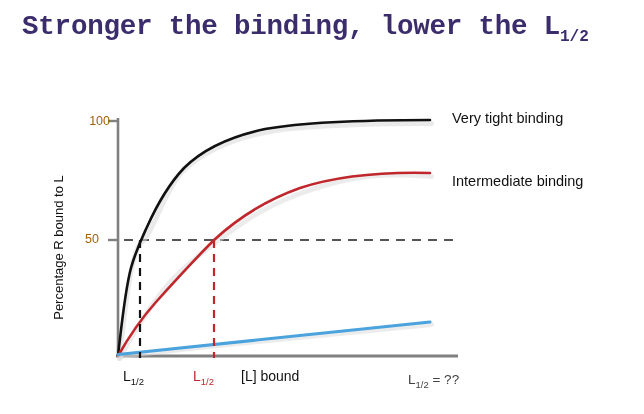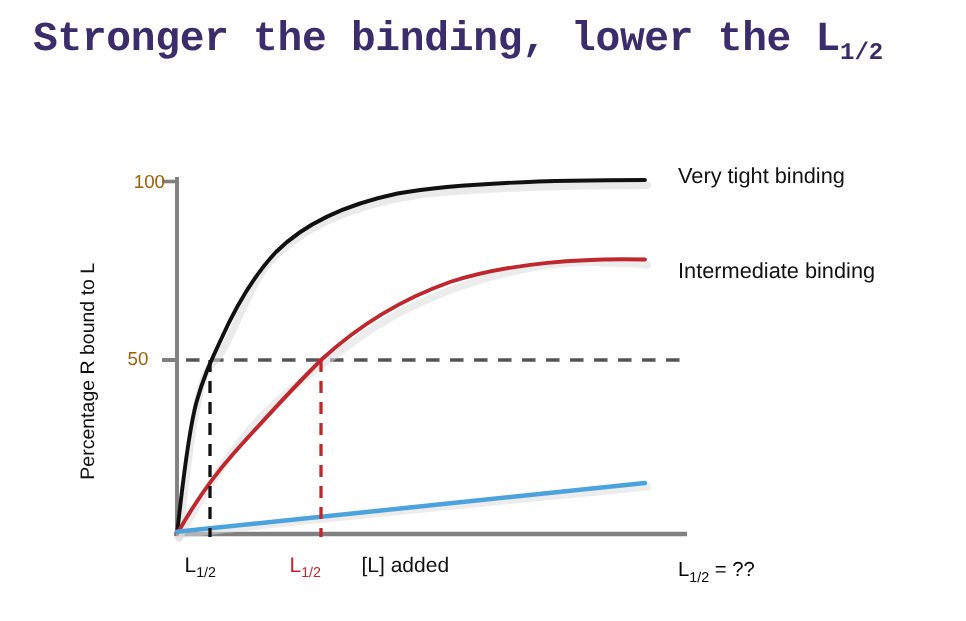--- a/index.html
+++ b/index.html
@@ -97,21 +97,21 @@
     font-size: 14px;
     white-space: nowrap;
     text-align: center;
   }
   .lhalf .sub {
     font-size: 9.5px;
     vertical-align: sub;
   }
   #lhalf-black { left: 123px; top: 368px; color: #111111; }
   #lhalf-red   { left: 193px; top: 368px; color: #C0272D; }
-  #lhalf-blue  { left: 452px; top: 372px; color: #000000; font-size: 13.5px; }
+  #lhalf-blue  { left: 408px; top: 372px; color: #404040; font-size: 13.5px; }
 
   
   .series-label {
     position: absolute;
     font-size: 14.5px;
     color: #111111;
     white-space: nowrap;
     text-align: center;
   }
   #label-tight        { left: 452px; top: 110px; }
@@ -161,21 +161,21 @@
       <line x1="140" y1="240" x2="140" y2="358" stroke="#111111" stroke-width="2.2" stroke-dasharray="8,6"></line>
 
       <line x1="214" y1="240" x2="214" y2="358" stroke="#C0272D" stroke-width="2.2" stroke-dasharray="8,6"></line>
     </svg>
 
     <div class="tick-label" id="tick-100">100</div>
     <div class="tick-label" id="tick-50">50</div>
 
     <div id="ylabel">Percentage R bound to L</div>
 
-    <div id="xlabel">[L] added</div>
+    <div id="xlabel">[L] bound</div>
 
     <div class="lhalf" id="lhalf-black">
       <span>L</span><span class="sub">1/2</span>
     </div>
 
     <div class="lhalf" id="lhalf-red">
       <span>L</span><span class="sub">1/2</span>
     </div>
 
     <div class="lhalf" id="lhalf-blue">

